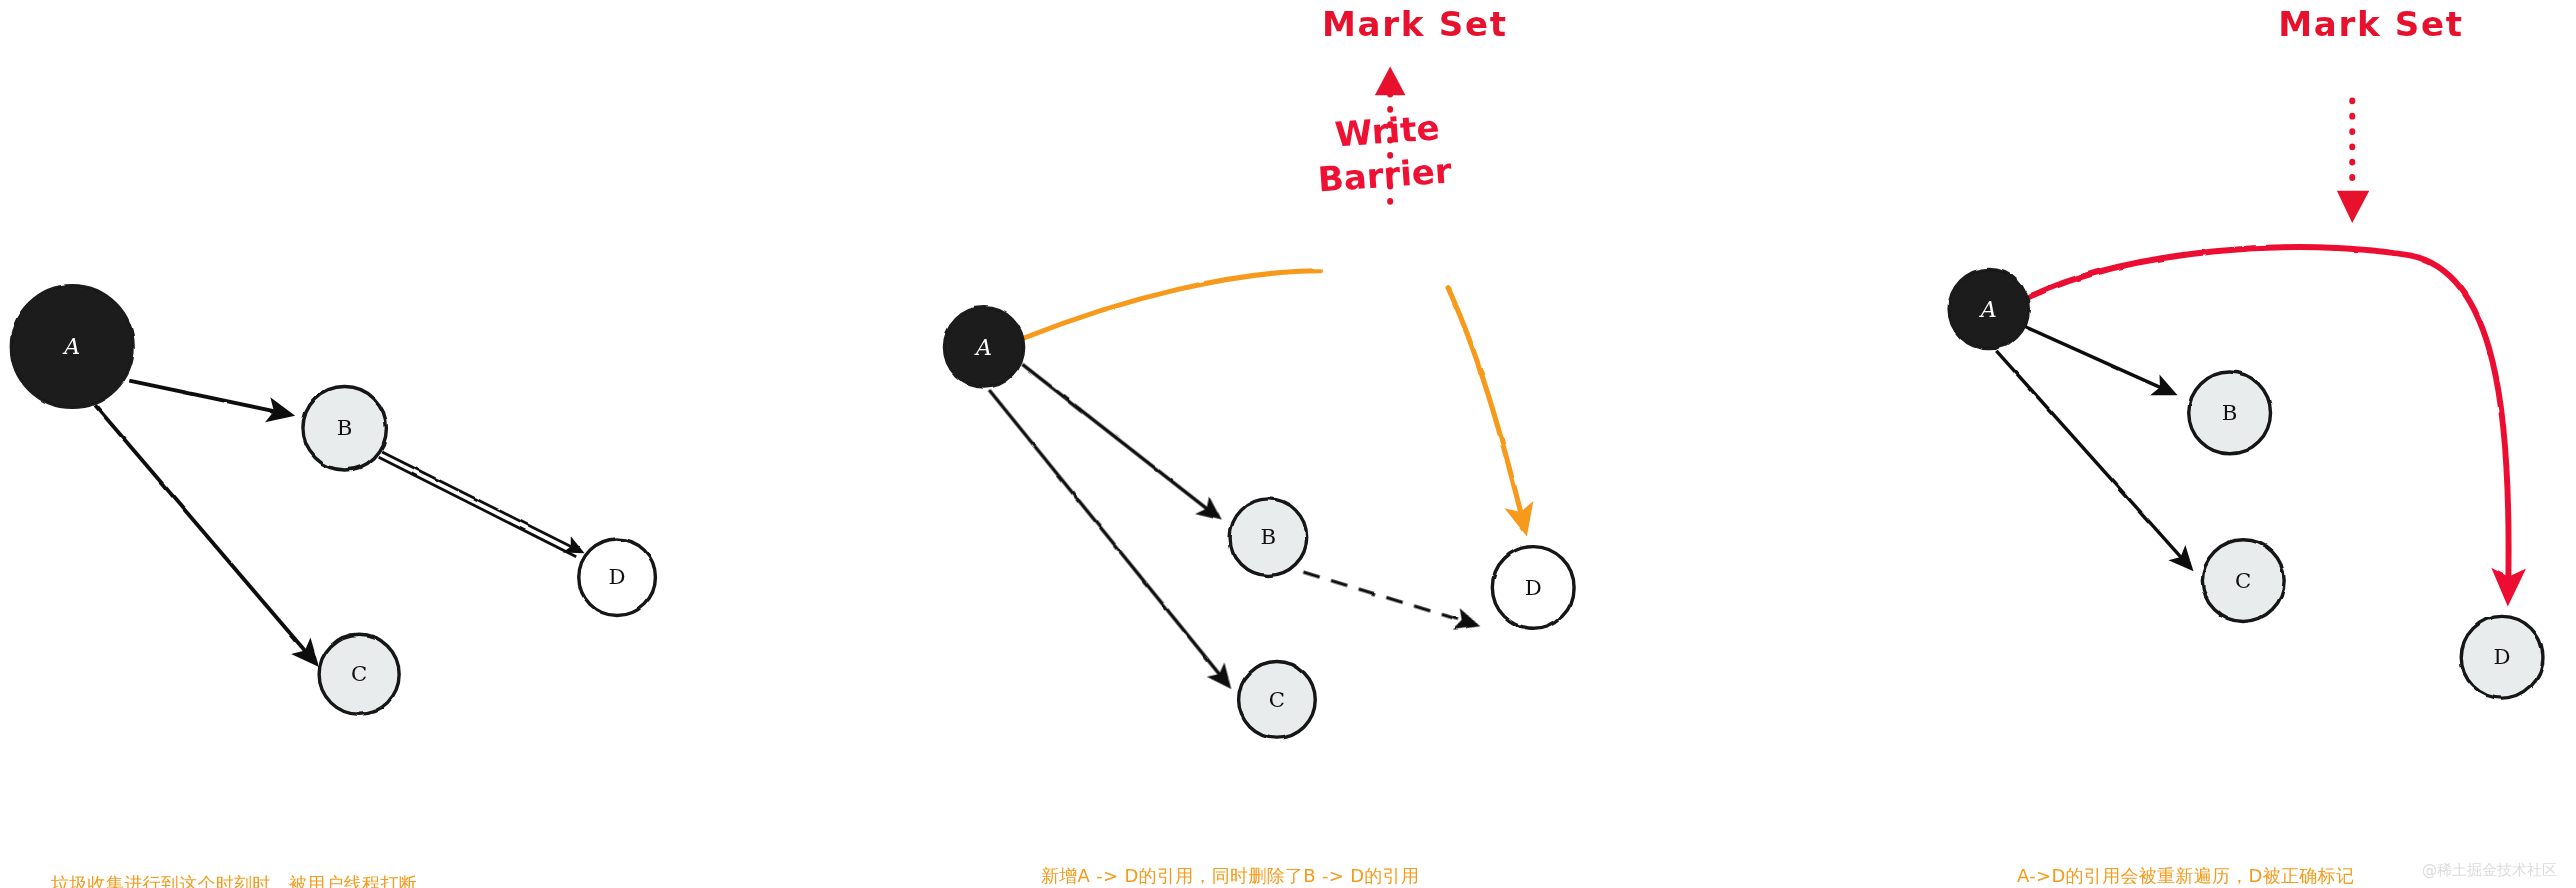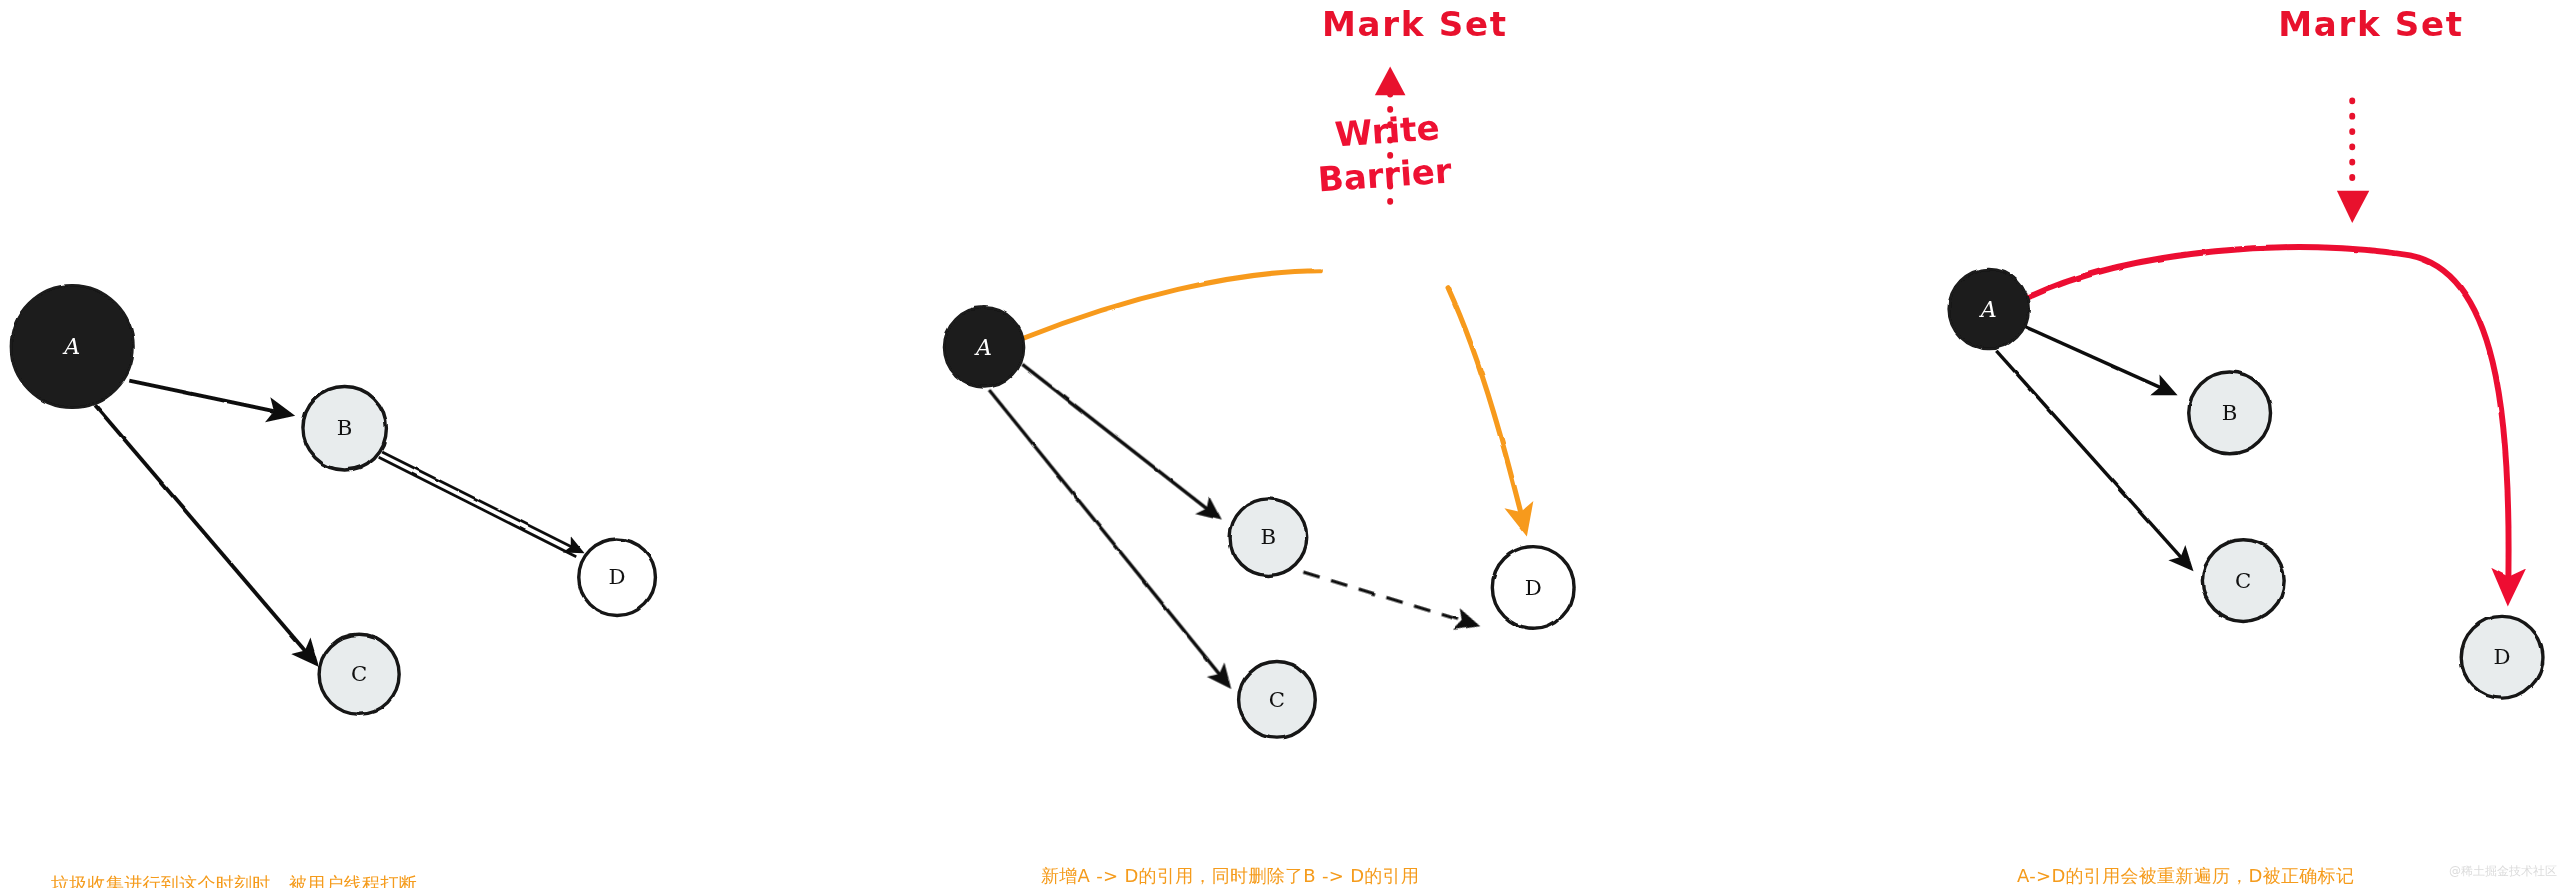--- a/index.html
+++ b/index.html
@@ -64,21 +64,21 @@
     letter-spacing: 0.3px;
     user-select: none;
   }
   .caption.centered { text-align: center; }
   .watermark {
     position: absolute;
     right: 19px;
     bottom: 8.5px;
     color: #dcdcdc;
     font-family: "DejaVu Sans", sans-serif;
-    font-size: 12px;
+    font-size: 15px;
     user-select: none;
   }
 </style>
 </head>
 <body>
 
 <div id="stage">
 
   <svg id="canvas" viewBox="0 0 3024 1043" xmlns="http://www.w3.org/2000/svg">
     <defs>

